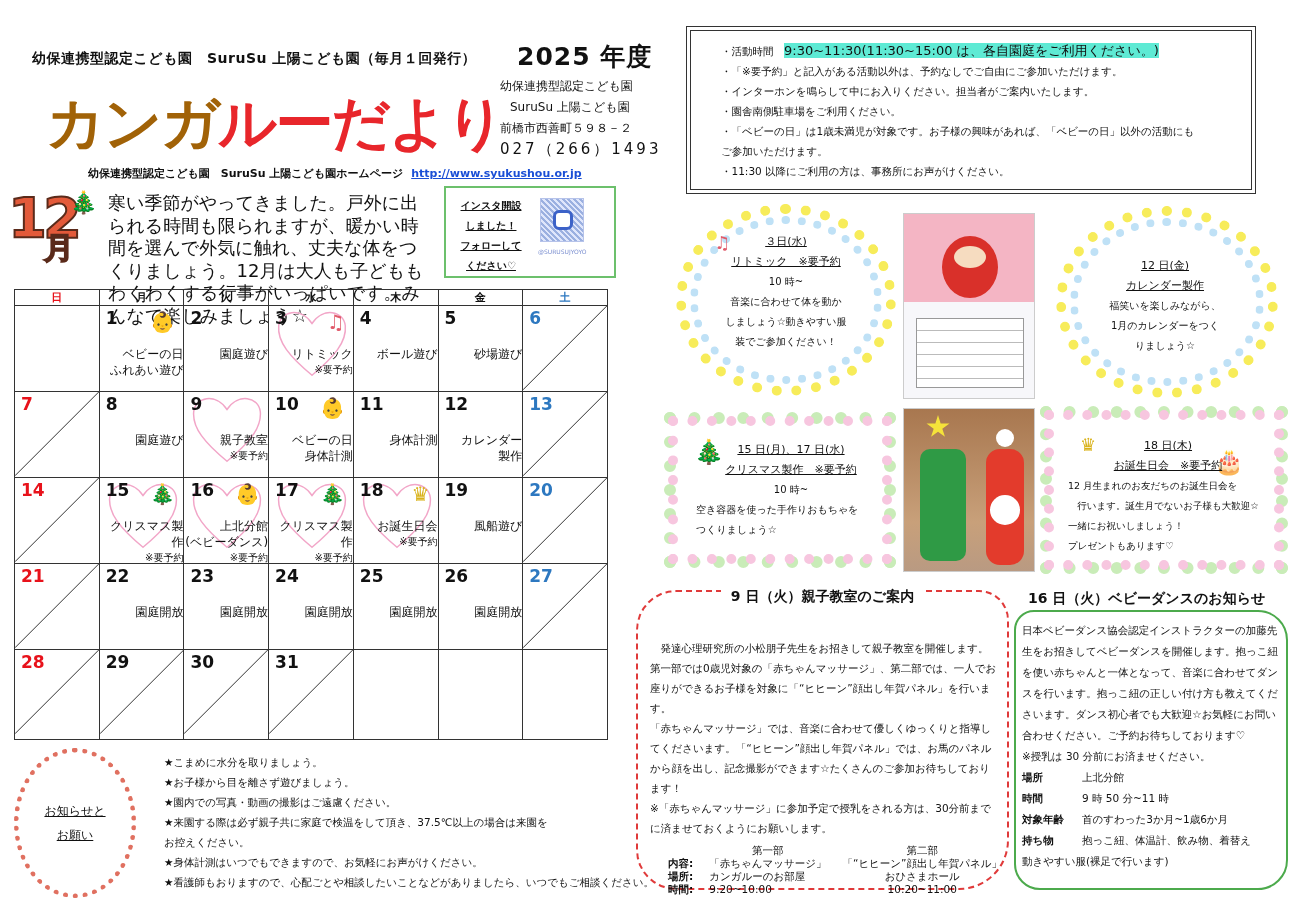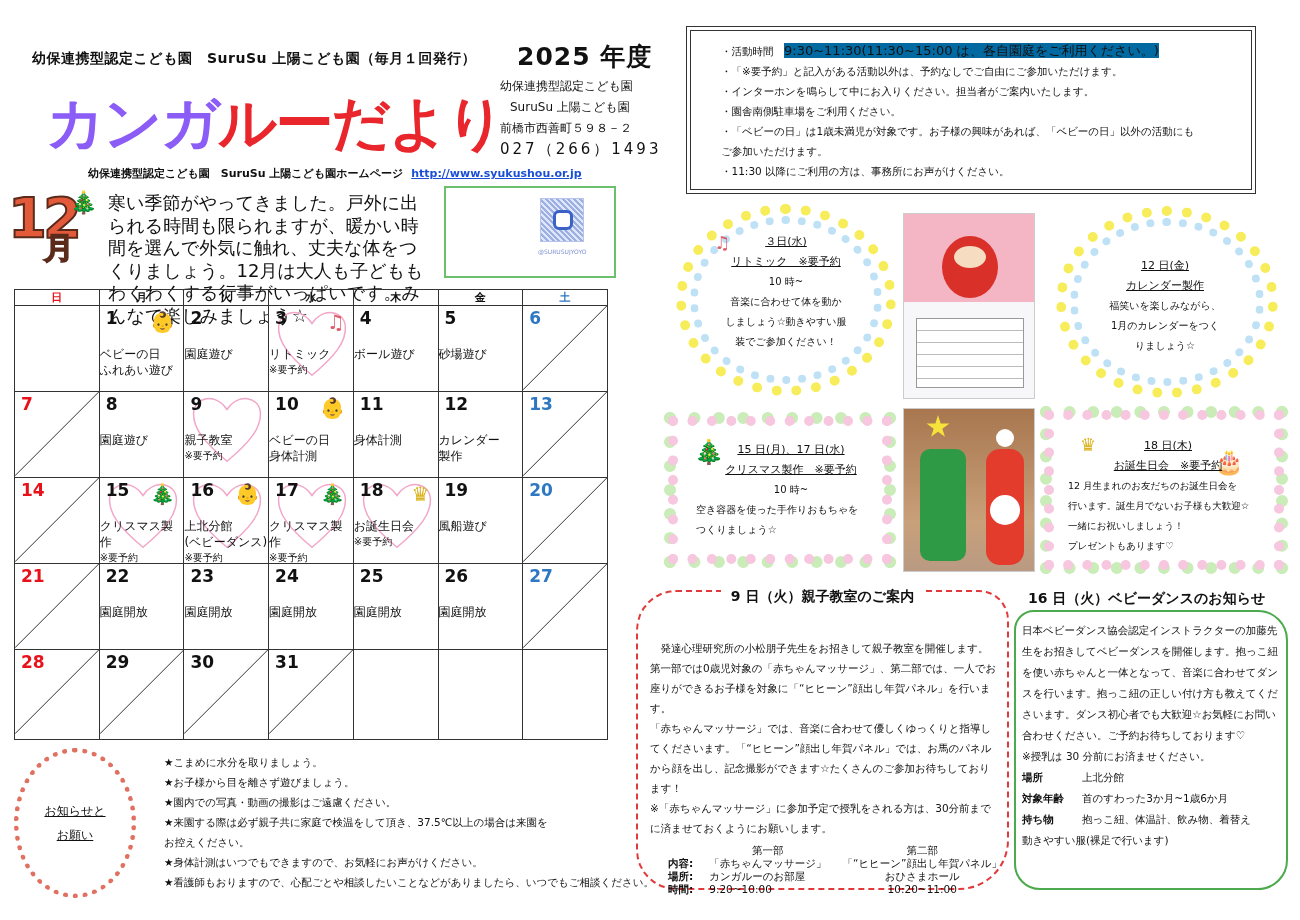--- a/index.html
+++ b/index.html
@@ -3,21 +3,21 @@
 <meta charset="utf-8">
 <style>
 *{box-sizing:border-box;margin:0;padding:0}
 body{width:1300px;height:920px;background:#fff;font-family:"DejaVu Sans","Liberation Sans",sans-serif;color:#111;position:relative;overflow:hidden}
 .abs{position:absolute}
 .b{font-weight:bold}
 
 #org-line{left:32px;top:50px;font-size:14px;font-weight:bold;letter-spacing:0.5px}
 #year{left:517px;top:40px;font-size:25px;font-weight:bold;letter-spacing:1px}
 #title{left:46px;top:88px;font-size:58px;font-weight:900;letter-spacing:-2px;line-height:70px;font-family:"DejaVu Sans",sans-serif}
-#title .g{color:#8b5cf6}
+#title .g{color:#a16207}
 #title .r{color:#e8262b}
 #addr{left:500px;top:76px;font-size:12px;font-weight:normal;line-height:21px}
 #addr .ph{font-size:15px;letter-spacing:3px}
 #hp{left:88px;top:166px;font-size:11px;font-weight:bold}
 #hp a{color:#1a4fd6;text-decoration:underline;margin-left:8px}
 
 #month{left:8px;top:188px;width:90px;height:80px}
 #month .num{font-size:56px;font-weight:900;color:#e35a3a;-webkit-text-stroke:2px #5a2a1a;line-height:60px;letter-spacing:-4px}
 #month .tsu{position:absolute;left:36px;top:40px;font-size:30px;font-weight:900;color:#e35a3a;-webkit-text-stroke:1.5px #5a2a1a}
 #month .tree{position:absolute;left:62px;top:2px;font-size:22px;color:#3a8a2a}
@@ -27,34 +27,34 @@
 #insta .qr{position:absolute;left:94px;top:10px;width:44px;height:44px;background:repeating-linear-gradient(45deg,#9bb0e0 0 2px,#dfe6fb 2px 4px);border:1px solid #b6c3ea}
 #insta .qr span{position:absolute;left:12px;top:11px;width:20px;height:20px;border:3px solid #3c62c8;border-radius:6px;background:#fff}
 #insta .qrl{position:absolute;left:92px;top:60px;font-size:6px;color:#7b8fd0}
 
 #cal{left:14px;top:289px;width:594px;border-collapse:collapse;table-layout:fixed}
 #cal th{height:15px;font-size:11px;border:1.5px solid #333;font-weight:bold;text-align:center}
 #cal td{border:1.5px solid #333;height:86px;vertical-align:top;position:relative;overflow:hidden}
 #cal td.last{height:90px}
 .dn{position:absolute;left:6px;top:2px;font-size:17px;font-weight:bold}
 .sun{color:#e8121b}.sat{color:#2d78c0}
-.ev{position:absolute;left:0;right:0;top:40px;text-align:left;font-size:12px;line-height:16px}
+.ev{position:absolute;left:0;right:0;top:40px;text-align:right;font-size:12px;line-height:16px}
 .ev .s{font-size:10px}
 .slash{position:absolute;inset:0}
 .heart{position:absolute;left:6px;top:-4px;width:74px;height:80px}
 .ico{position:absolute;right:8px;top:4px;font-size:20px}
 
 #wreath{left:14px;top:748px;width:122px;height:150px;border-radius:50%;border:5px dotted #e07060}
 #wreath .t{position:absolute;left:0;right:0;top:46px;text-align:center;font-size:12px;line-height:24px;text-decoration:underline}
 #notes{left:164px;top:752px;font-size:10.5px;line-height:20px}
 
 #infobox{left:686px;top:26px;width:570px;height:168px;border:1.5px solid #333;padding:3px}
 #infobox .inner{border:1.5px solid #333;width:100%;height:100%;padding:10px 0 0 30px;font-size:10.5px;line-height:20px}
 #infobox .hl{font-size:13px}
-#infobox .hl span{background:#0369a1}
+#infobox .hl span{background:#5eead4}
 
 .dots{position:absolute;border-radius:50%;border:10px dotted #b9e3f5}
 .blob{position:absolute;text-align:center;font-size:10px;line-height:20px}
 .blob .h{text-decoration:underline;font-weight:normal;font-size:11px}
 .photo{position:absolute;border:1px solid #ccc}
 .frame{position:absolute;border:12px dotted #f5c3de}
 
 #p9{left:636px;top:590px;width:373px;height:300px;border:2px dashed #e03a3a;border-radius:40px 30px 50px 40px}
 #p9 h3{position:absolute;top:-4px;left:0;right:0;text-align:center;font-size:14px;background:transparent}
 #p9 .body{position:absolute;left:12px;top:46px;width:348px;font-size:10.5px;line-height:20px}
@@ -83,20 +83,26 @@
   <span>幼保連携型認定こども園　SuruSu 上陽こども園ホームページ</span><a>http://www.syukushou.or.jp</a>
 </div>
 
 <div class="abs" id="month">
   <div class="num">12</div>
   <div class="tsu">月</div>
   <div class="tree">🎄</div>
 </div>
 <div class="abs" id="intro">寒い季節がやってきました。戸外に出られる時間も限られますが、暖かい時間を選んで外気に触れ、丈夫な体をつくりましょう。12月は大人も子どももわくわくする行事がいっぱいです。みんなで楽しみましょう☆</div>
 <div class="abs" id="insta">
+  <div class="t">
+    <div>インスタ開設</div>
+    <div>しました！</div>
+    <div>フォローして</div>
+    <div>ください♡</div>
+  </div>
   <div class="qr">
       <span></span>
     </div>
   <div class="qrl">@SURUSUJYOYO</div>
 </div>
 
 <table class="abs" id="cal">
   <thead>
       <tr id="cal-head">
         <th class="sun">日</th>
@@ -425,21 +431,21 @@
 </div>
 
 <div class="frame" style="left:1040px;top:406px;width:248px;height:168px;border-color:#c9ecb8"></div>
 <div class="frame" style="left:1044px;top:410px;width:240px;height:160px;border:10px dotted #f7c6df"></div>
 <div style="position:absolute;left:1080px;top:434px;font-size:18px;color:#d9b21a">♛</div>
 <div style="position:absolute;left:1214px;top:448px;font-size:24px">🎂</div>
 <div class="blob" style="left:1068px;top:436px;width:200px;font-size:9.5px">
   <div class="h">18 日(木)</div>
   <div class="h">お誕生日会　※要予約</div>
   <div style="text-align:left">12 月生まれのお友だちのお誕生日会を</div>
-  <div style="text-align:left">行います。誕生月でないお子様も大歓迎☆</div>
+  <div style="text-align:center">行います。誕生月でないお子様も大歓迎☆</div>
   <div style="text-align:left">一緒にお祝いしましょう！</div>
   <div style="text-align:left">プレゼントもあります♡</div>
 </div>
 
 <div class="abs" id="p9">
   <h3><span style="background:#fff;padding:0 10px">9 日（火）親子教室のご案内</span></h3>
   <div class="body">
     <div>　発達心理研究所の小松朋子先生をお招きして親子教室を開催します。第一部では0歳児対象の「赤ちゃんマッサージ」、第二部では、一人でお座りができるお子様を対象に「“ヒヒーン”顔出し年賀パネル」を行います。</div>
     <div>「赤ちゃんマッサージ」では、音楽に合わせて優しくゆっくりと指導してくださいます。「“ヒヒーン”顔出し年賀パネル」では、お馬のパネルから顔を出し、記念撮影ができます☆たくさんのご参加お待ちしております！</div>
     <div>※「赤ちゃんマッサージ」に参加予定で授乳をされる方は、30分前までに済ませておくようにお願いします。</div>
@@ -468,18 +474,19 @@
     </tbody>
       </table>
   </div>
 </div>
 
 <div class="abs" id="p16">
   <div class="body">
     <div>日本ベビーダンス協会認定インストラクターの加藤先生をお招きしてベビーダンスを開催します。抱っこ紐を使い赤ちゃんと一体となって、音楽に合わせてダンスを行います。抱っこ紐の正しい付け方も教えてくださいます。ダンス初心者でも大歓迎☆お気軽にお問い合わせください。ご予約お待ちしております♡</div>
     <div>※授乳は 30 分前にお済ませください。</div>
     <div class="kv"><span>場所</span><b style="font-weight:normal">上北分館</b></div>
+    <div class="kv"><span>時間</span><b style="font-weight:normal">9 時 50 分~11 時</b></div>
     <div class="kv"><span>対象年齢</span><b style="font-weight:normal">首のすわった3か月~1歳6か月</b></div>
     <div class="kv"><span>持ち物</span><b style="font-weight:normal">抱っこ紐、体温計、飲み物、着替え</b></div>
     <div>動きやすい服(裸足で行います)</div>
   </div>
 </div>
 <div class="abs" id="p16h">16 日（火）ベビーダンスのお知らせ</div>
 
 </body></html>

